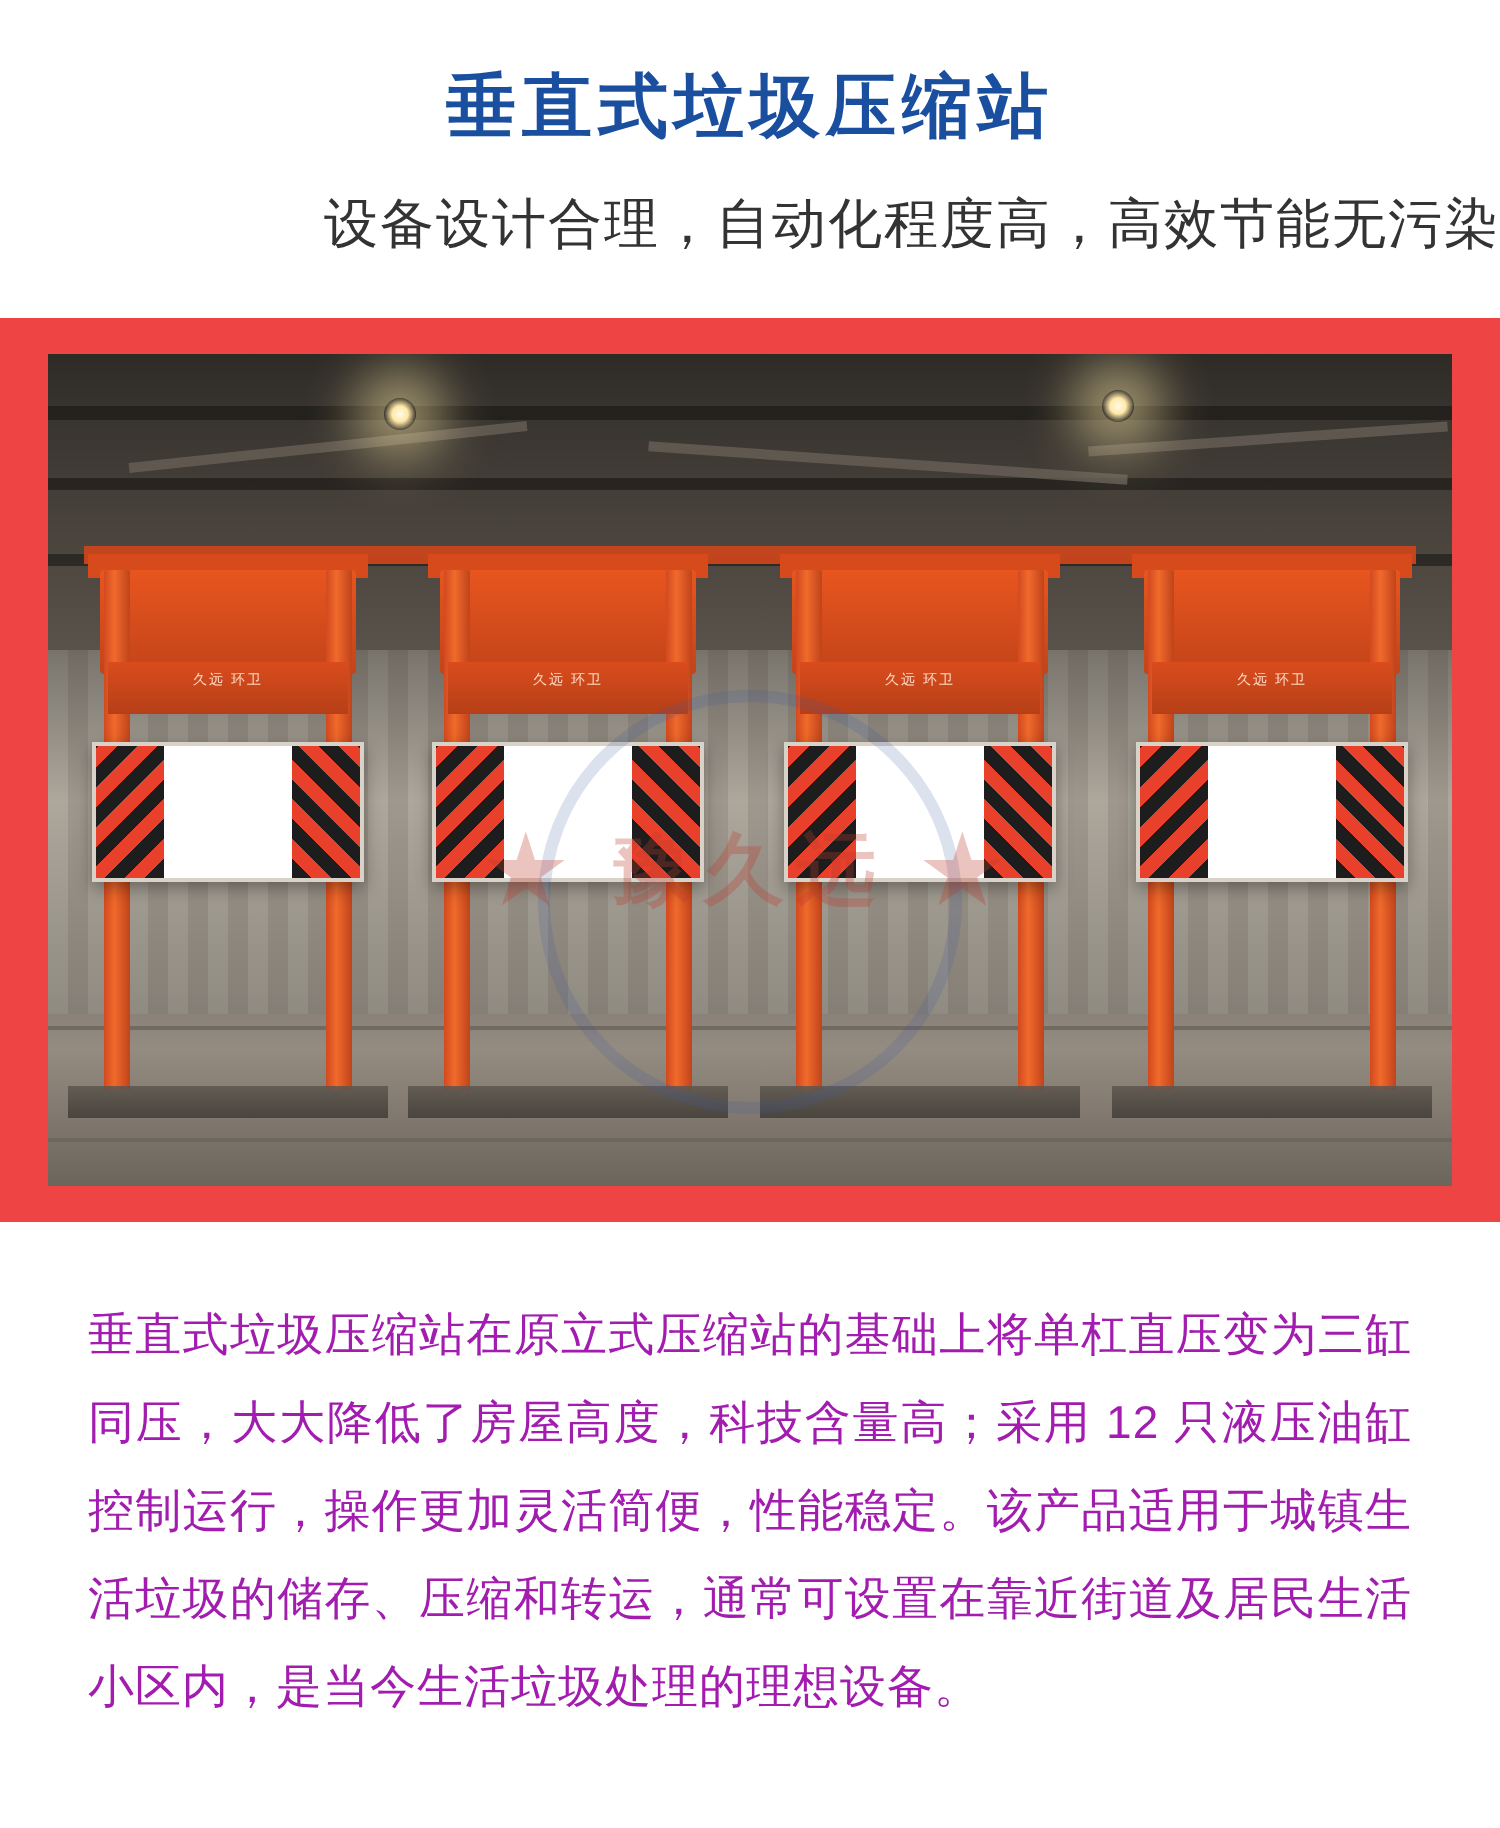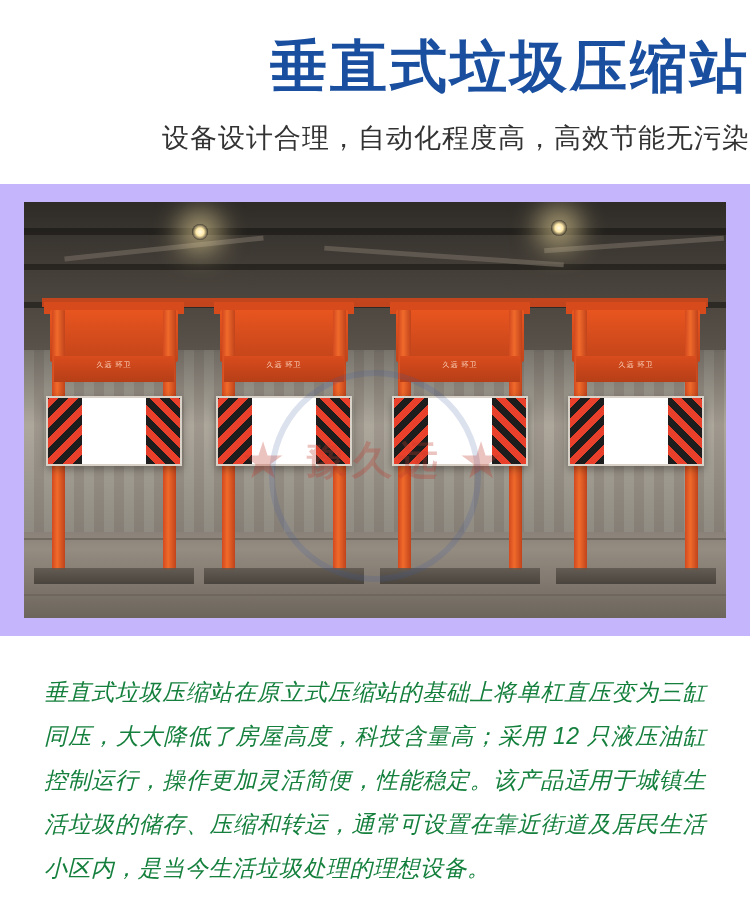--- a/index.html
+++ b/index.html
@@ -22,41 +22,40 @@
     background: #ffffff;
     box-sizing: border-box;
   }
 
   
   .header {
     padding-top: 34px;
     text-align: center;
   }
   .title {
-    font-size: 57px;
+    font-size: 35px;
     font-weight: bold;
     color: #1a4fa0;
     letter-spacing: 3px;
     line-height: 1.15;
     margin: 0;
-    text-align: right;
   }
   .subtitle {
     margin: 22px 0 0 0;
     font-size: 27px;
     color: #333333;
     letter-spacing: 1px;
     line-height: 1.2;
     text-align: right;
   }
 
   
   .photo-band {
     margin-top: 30px;
-    background: #c4b5fd;
+    background: #ef4444;
     padding: 18px 24px;
     height: 452px;
     box-sizing: border-box;
     position: relative;
   }
   .photo-frame {
     width: 100%;
     height: 100%;
     position: relative;
     overflow: hidden;
@@ -216,24 +215,23 @@
     width: 200px; height: 200px;
     border-radius: 50%;
     border: 6px solid rgba(60,90,160,0.18);
   }
 
   
   .body-text {
     padding: 34px 44px 0 44px;
     font-size: 23px;
     line-height: 44px;
-    color: #15803d;
+    color: #a21caf;
     text-align: justify;
     letter-spacing: 0.5px;
-    font-style: italic;
   }
 </style>
 </head>
 <body>
 
 <div class="page">
 
   <div class="header">
     <h1 class="title">垂直式垃圾压缩站</h1>
     <div class="subtitle">设备设计合理，自动化程度高，高效节能无污染</div>

